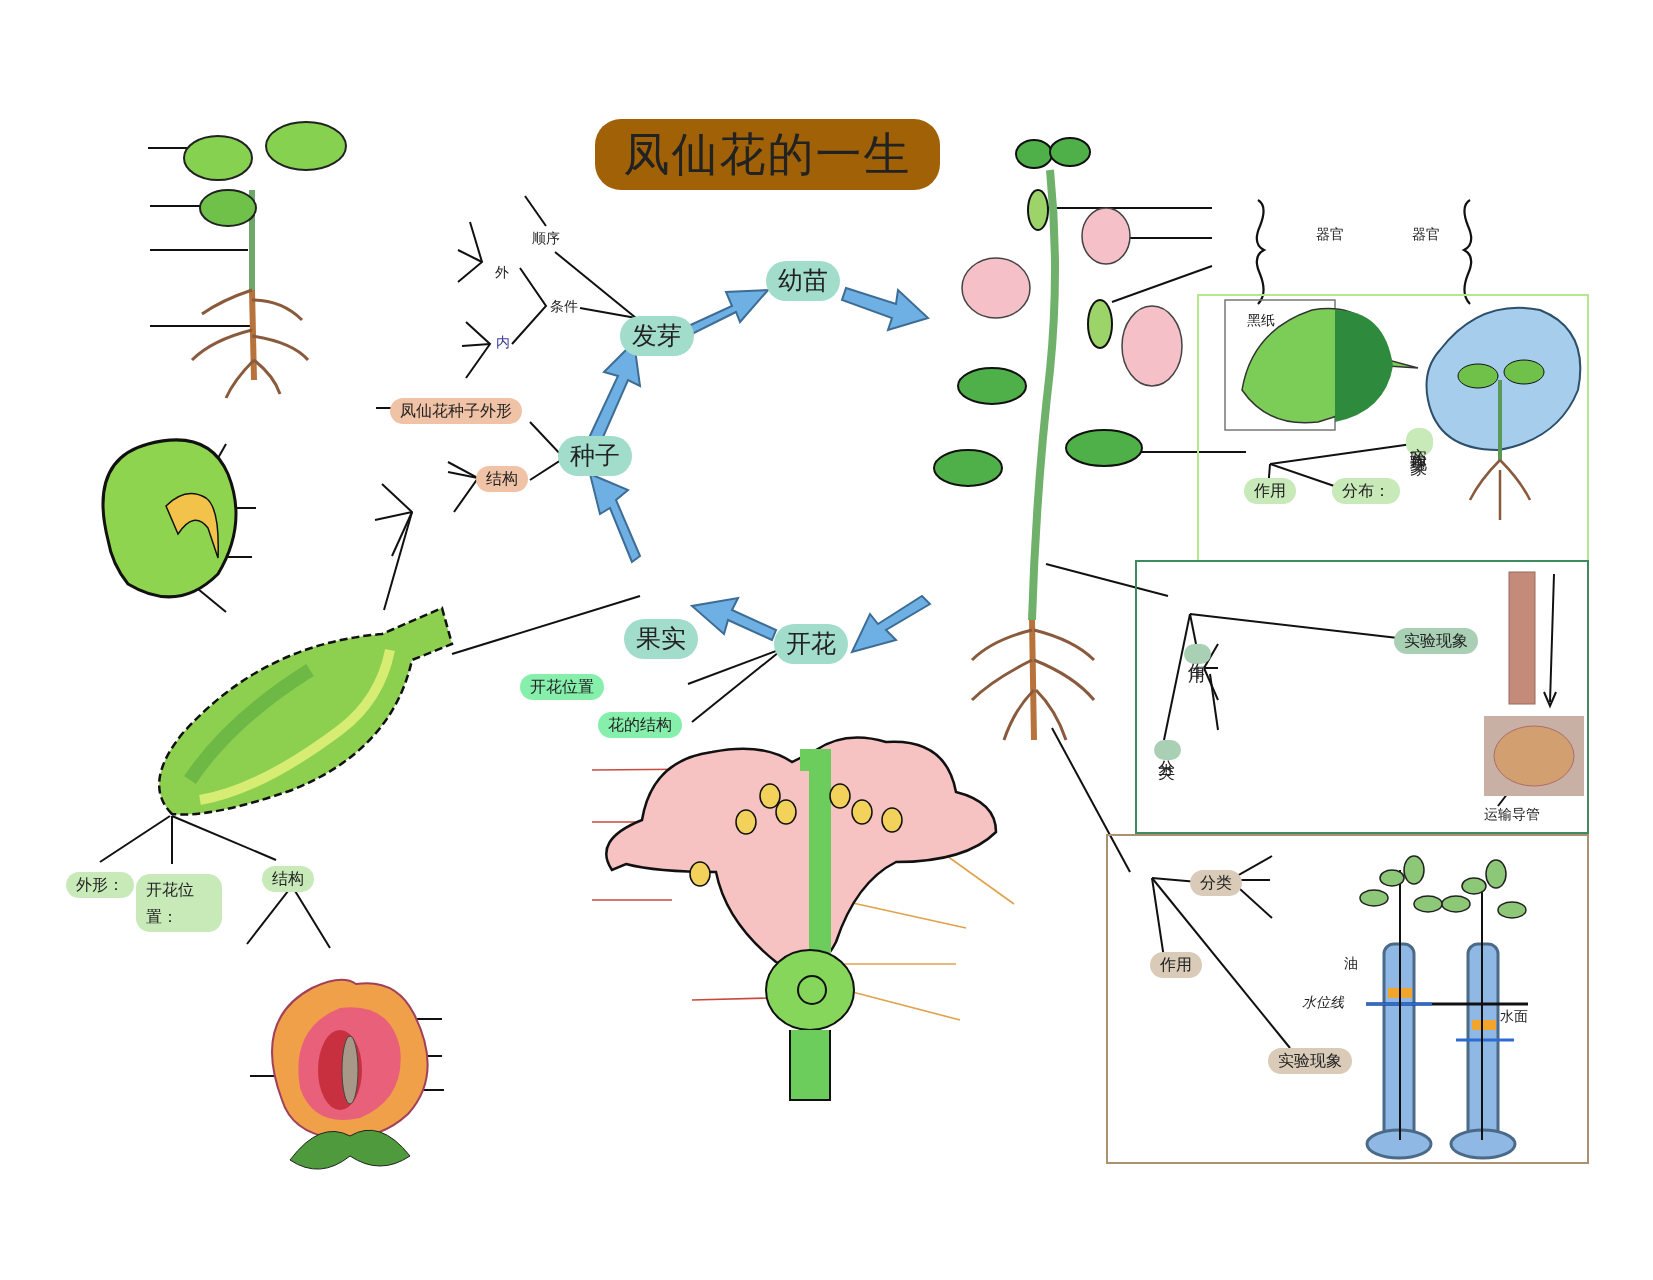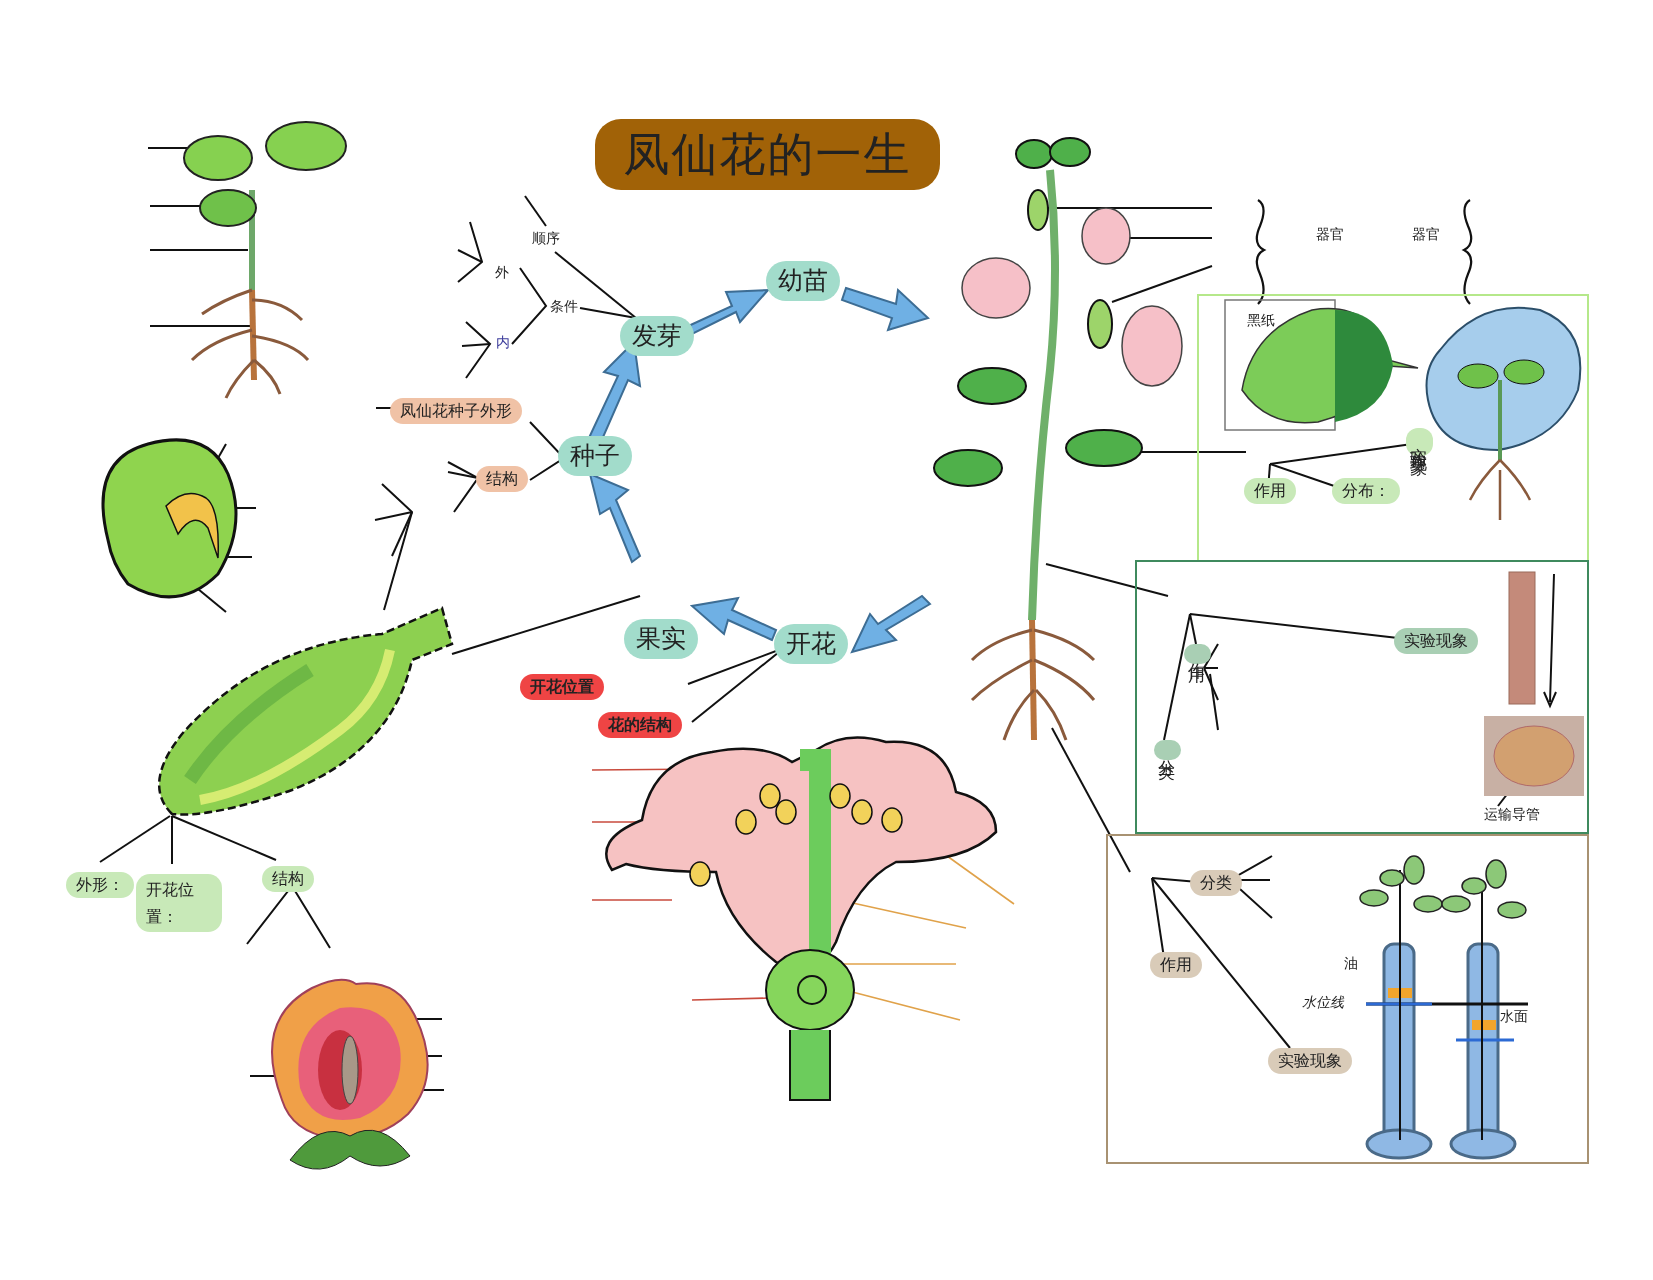--- a/index.html
+++ b/index.html
@@ -1,20 +1,20 @@
 <!DOCTYPE html>
 <html><head>
 <meta charset="utf-8">
 <style>
   html,body{margin:0;padding:0;background:#fff;}
   body{width:1653px;height:1280px;position:relative;overflow:hidden;font-family:"DejaVu Sans","Liberation Sans",sans-serif;color:#222;}
   svg.layer{position:absolute;left:0;top:0;}
   .pill{position:absolute;border-radius:14px;padding:2px 10px;font-size:16px;line-height:22px;white-space:nowrap;}
   .peach{background:#f0c2a6;}
-  .pink{background:#ef4444;font-weight:bold;}
+  .pink{background:#86efac;}
   .lgreen{background:#c8e9b8;}
   .sage{background:#a9cfb4;}
   .tan{background:#d9cbb8;}
   .node{position:absolute;background:#a2dccb;border-radius:20px;font-size:25px;line-height:34px;padding:3px 12px;}
   .title{position:absolute;left:595px;top:119px;width:345px;height:71px;background:#a16207;border-radius:26px;font-size:46px;line-height:71px;text-align:center;letter-spacing:2px;}
   .plain{position:absolute;font-size:14px;white-space:nowrap;}
   .vert{position:absolute;writing-mode:vertical-rl;text-orientation:upright;font-size:17px;border-radius:12px;padding:6px 2px;letter-spacing:4px;}
   .box{position:absolute;box-sizing:border-box;}
 </style>
 </head>

